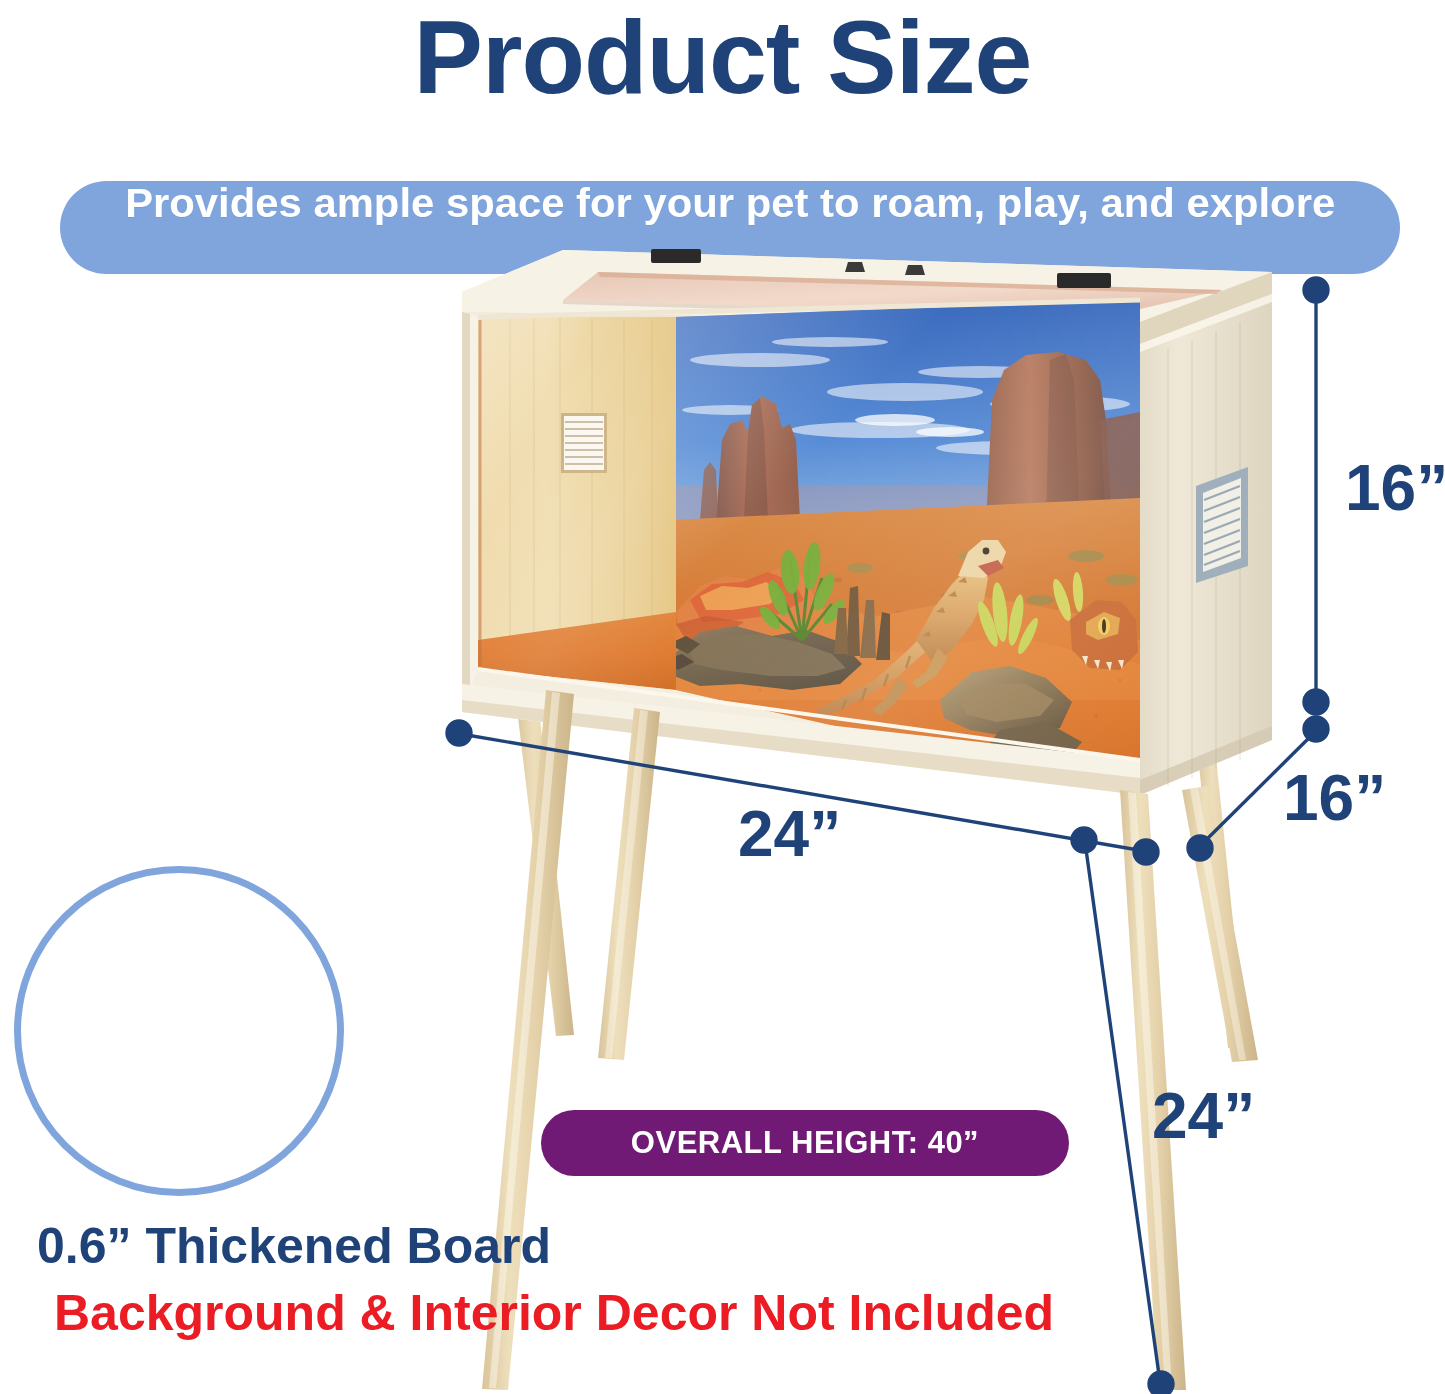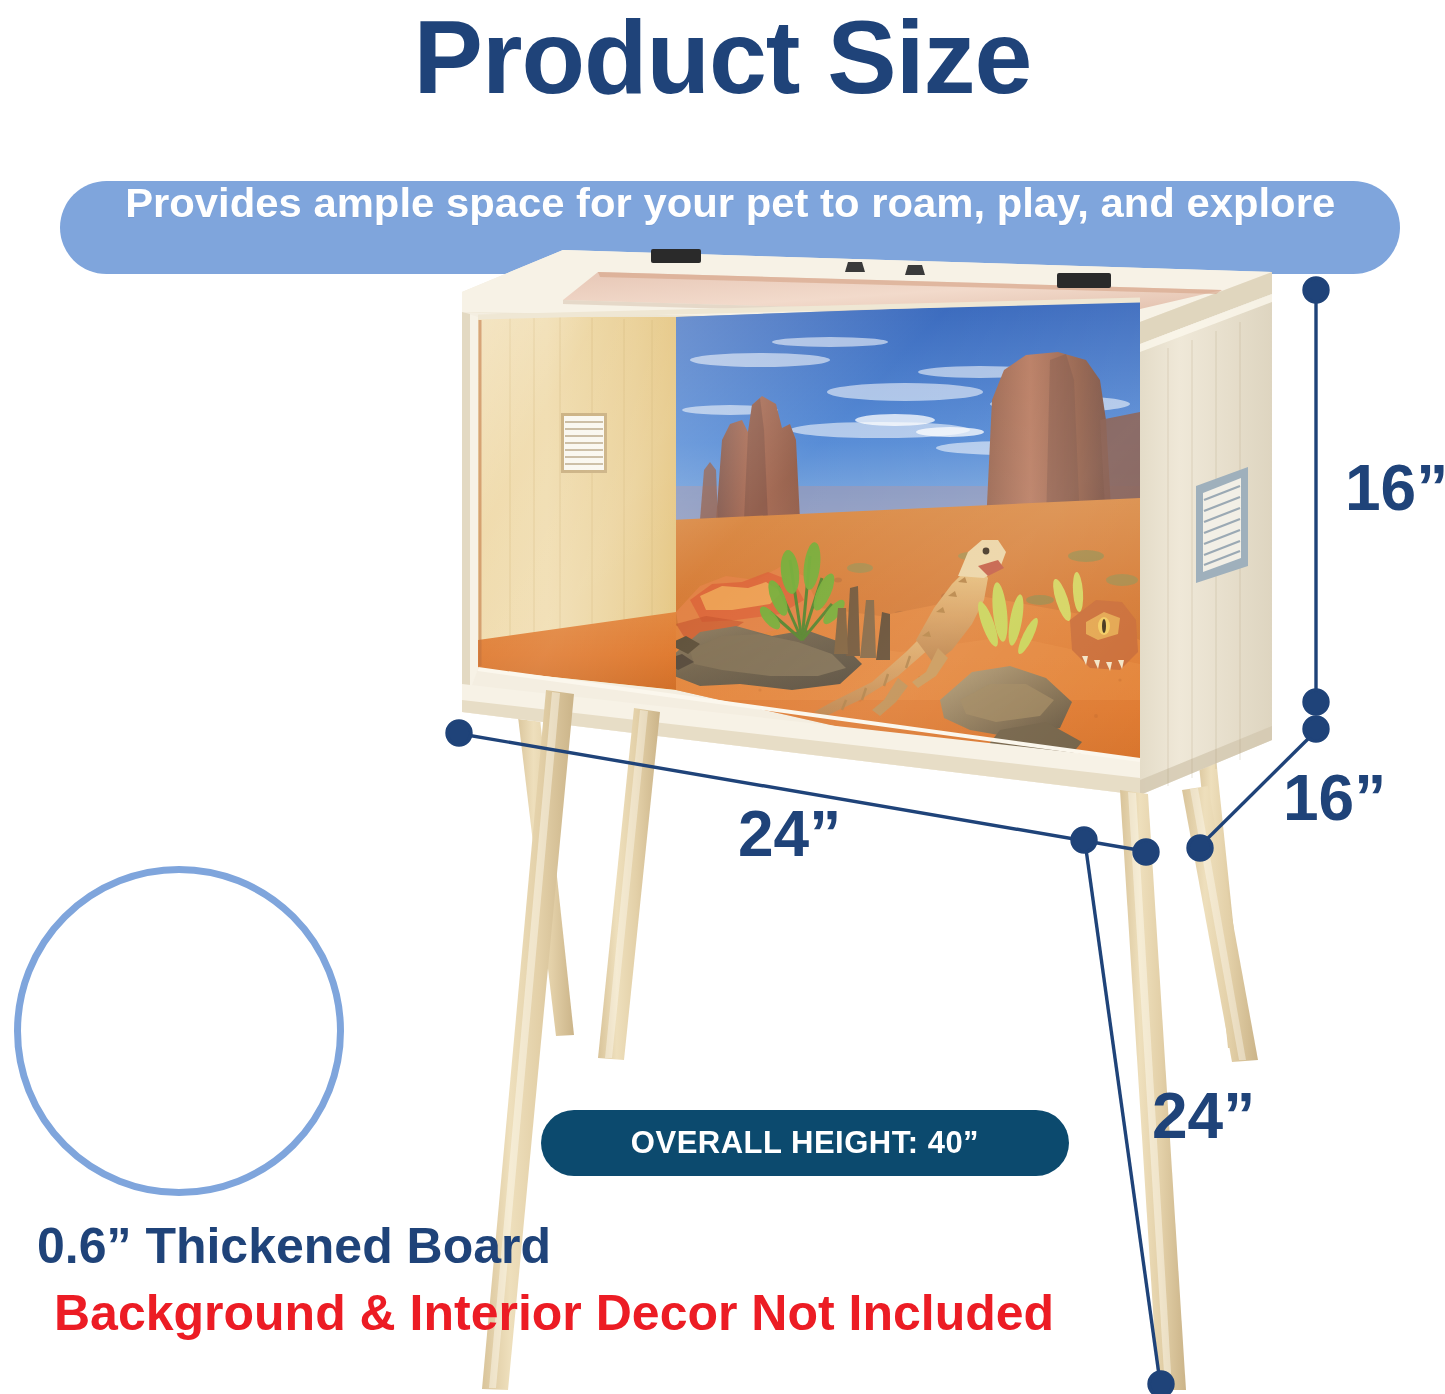--- a/index.html
+++ b/index.html
@@ -43,21 +43,21 @@
     white-space:nowrap;
   }
   .dim-h-right{left:1345px;top:462px;}
   .dim-depth  {left:1283px;top:772px;}
   .dim-width  {left:738px;top:808px;}
   .dim-leg    {left:1152px;top:1090px;}
 
   
   .oh-pill{
     position:absolute;left:541px;top:1110px;width:528px;height:66px;
-    background:#0c4a6e;border-radius:33px;
+    background:#701a75;border-radius:33px;
     display:flex;align-items:center;justify-content:center;
   }
   .oh-text{color:#fff;font-weight:700;font-size:31px;letter-spacing:.5px;white-space:nowrap;}
 
   
   .cap-board{
     position:absolute;left:37px;top:1218px;
     color:#1F4379;font-weight:700;font-size:50px;line-height:56px;white-space:nowrap;
   }
   .cap-warn{

